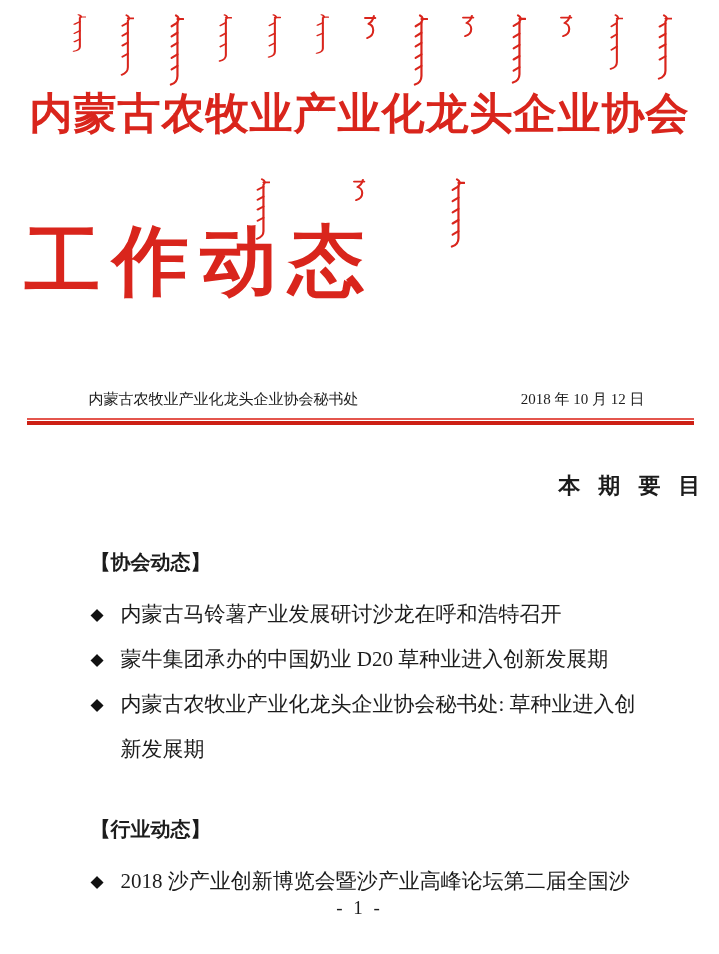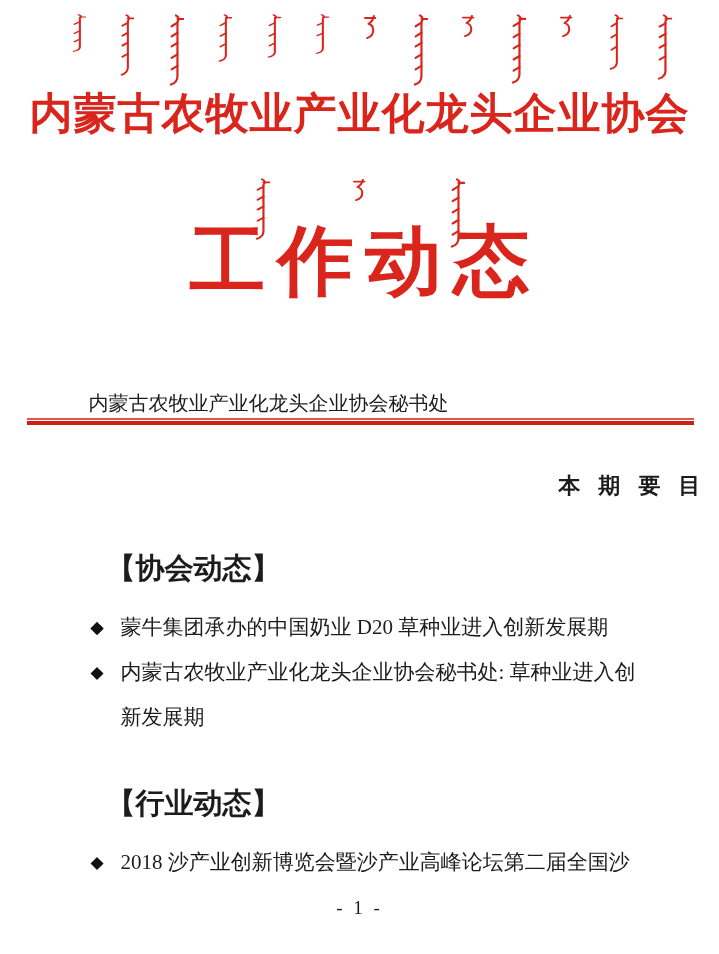--- a/index.html
+++ b/index.html
@@ -26,53 +26,53 @@
   }
 
   .org-title {
     position: absolute; top: 86px; left: 0; right: 0; margin: 0;
     text-align: center; font-size: 43px; line-height: 1.3; font-weight: 700;
     color: #d9251c; letter-spacing: 1px;
   }
 
   .bulletin-title {
     position: absolute; top: 220px; left: 0; right: 0; margin: 0;
-    text-align: center; font-size: 76px; line-height: 1.1; font-weight: 700;
+    font-size: 76px; line-height: 1.1; font-weight: 700;
     color: #d9251c; letter-spacing: 12px; text-indent: 12px;
   }
 
   .issue-line {
     position: absolute; top: 329px; left: 0; right: 0;
     text-align: center; font-size: 22px; font-weight: 700;
   }
 
   .pub-row {
     position: absolute; top: 390px; left: 76px; right: 62px;
     display: flex; justify-content: space-between; align-items: baseline;
-    font-size: 20px;
+    font-size: 15px;
   }
 
   .rule {
     position: absolute; top: 418px; left: 14px; right: 13px; height: 7px;
     background: linear-gradient(to bottom,
       #e4564d 0, #e4564d 2px,
       #ffffff 2px, #ffffff 3px,
       #cd2015 3px, #cd2015 7px);
   }
 
   .toc-heading {
     position: absolute; top: 471px; left: 0; right: 0;
     text-align: right; font-size: 22px; font-weight: 600; letter-spacing: 6px;
     font-family: "Liberation Sans", "DejaVu Sans", sans-serif;
   }
 
   .toc { position: absolute; top: 549px; left: 78px; width: 562px; }
   .toc-section { margin: 0 0 44px; }
   .toc-title {
-    font-size: 29px; font-weight: 700; margin: 0 16px 16px;
+    font-size: 20px; font-weight: 700; margin: 0 0 16px;
     font-family: "Liberation Sans", "DejaVu Sans", sans-serif;
   }
   .toc-list { list-style: none; margin: 0; padding: 0; font-size: 21px; }
   .toc-item { position: relative; padding-left: 30px; line-height: 45px; max-width: 562px; }
   .toc-item .text { display: inline-block; max-width: 532px; vertical-align: top; }
   .bullet {
     position: absolute; left: 0; top: 0; font-size: 17px;
     font-family: "DejaVu Sans", sans-serif; color: #111;
   }
 
@@ -164,33 +164,35 @@
         <path d="M13 12 L5 17 M13 28 L5 33 M13 44 L5 49 M13 60 L5 65 M13 76 L5 81"></path>
         <path d="M13 7 L21 7"></path>
       </svg>
   </div>
 
   <div class="bulletin-title">工作动态</div>
 
 
   <div class="pub-row">
     <span>内蒙古农牧业产业化龙头企业协会秘书处</span>
+    <span>2018 年 10 月 12 日</span>
   </div>
 
   <div class="rule"></div>
 
   <div class="toc-heading">本 期 要 目</div>
 
   <div class="toc">
 
     <div class="toc-section">
       <h3 class="toc-title">【协会动态】</h3>
       <ul class="toc-list">
         <li class="toc-item">
           <span class="bullet">◆</span>
+          <span class="text">内蒙古马铃薯产业发展研讨沙龙在呼和浩特召开</span>
         </li>
         <li class="toc-item">
           <span class="bullet">◆</span>
           <span class="text">蒙牛集团承办的中国奶业 D20 草种业进入创新发展期</span>
         </li>
         <li class="toc-item">
           <span class="bullet">◆</span>
           <span class="text">内蒙古农牧业产业化龙头企业协会秘书处: 草种业进入创新发展期</span>
         </li>
       </ul>

